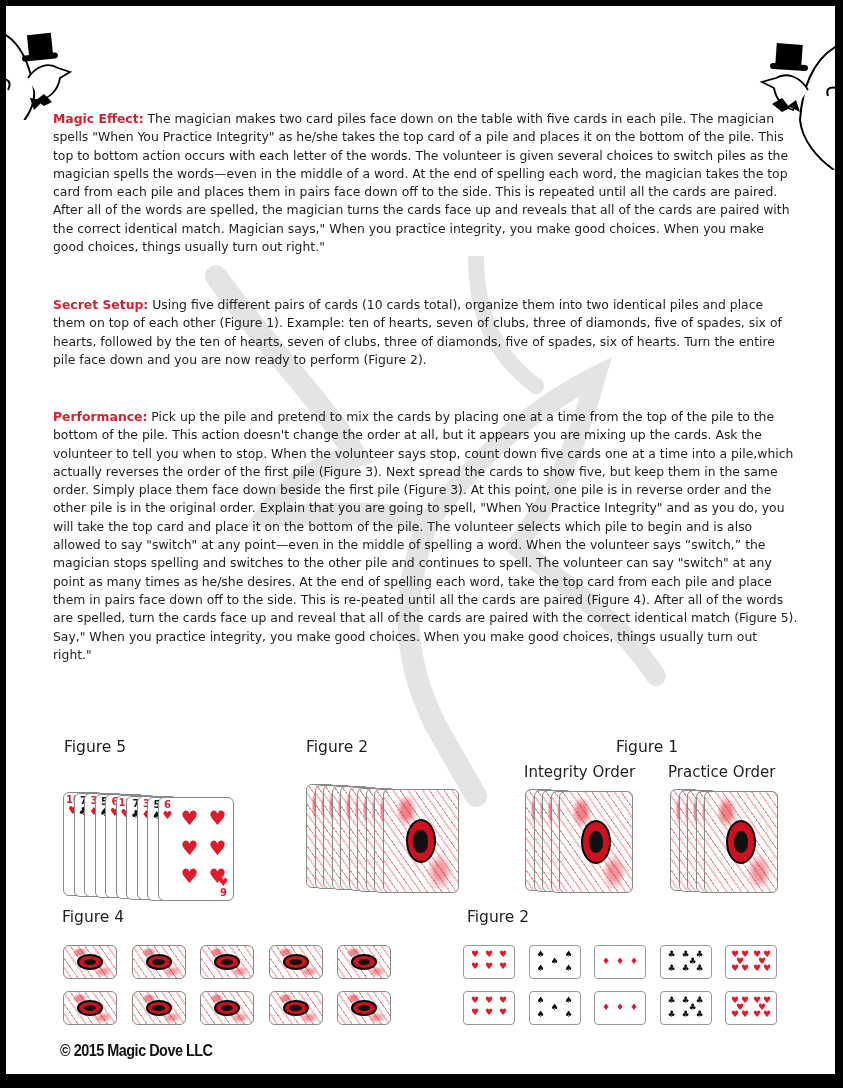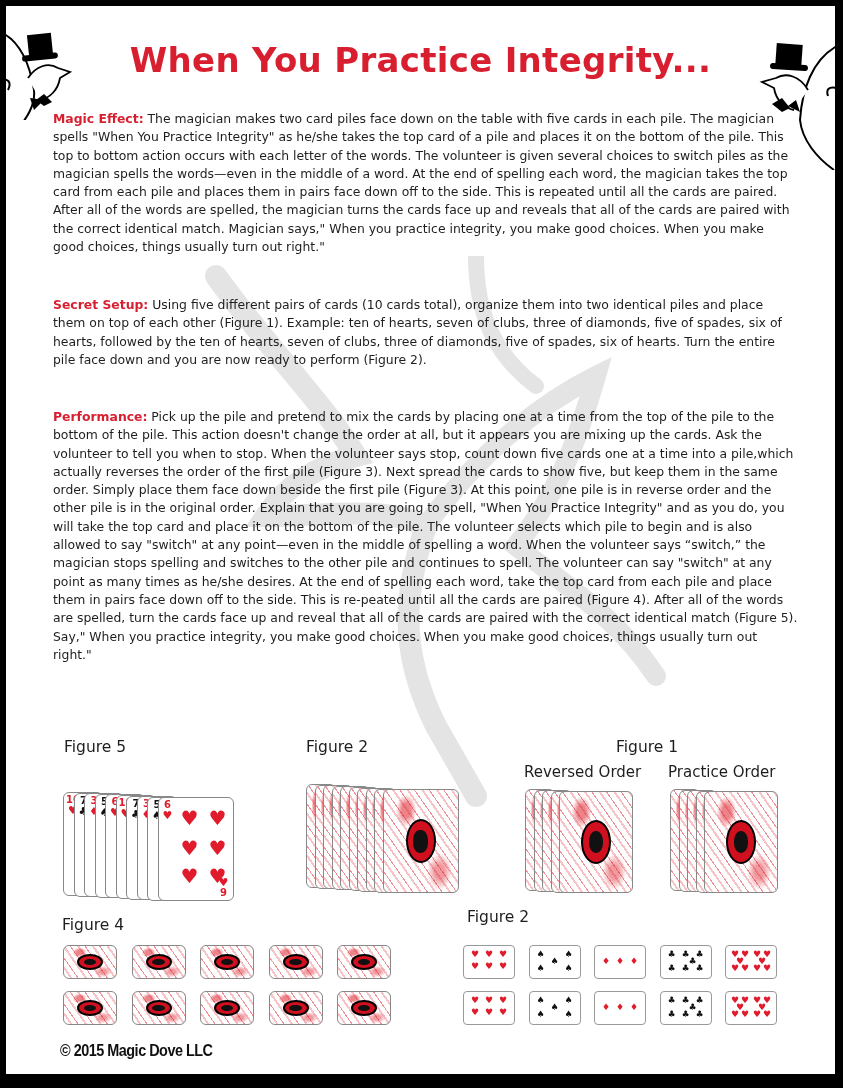--- a/index.html
+++ b/index.html
@@ -89,40 +89,39 @@
 
   <svg class="dove dove-right" viewBox="0 0 95 150">
     <path d="M95 26 C 70 40, 60 70, 58 100 C 60 120, 75 138, 92 150" fill="none" stroke="#000" stroke-width="2"></path>
     <path d="M66 70 C 58 56, 44 52, 34 58 L 20 62 L 32 68 C 34 80, 42 88, 52 90" fill="#fff" stroke="#000" stroke-width="1.8"></path>
     <rect x="34" y="24" width="26" height="22" fill="#000" transform="rotate(4 47 35)"></rect>
     <rect x="28" y="44" width="38" height="6" rx="3" fill="#000" transform="rotate(4 47 47)"></rect>
     <path d="M30 84 L 40 78 L 48 88 L 40 92 Z M 46 86 L 58 92 L 54 80 Z" fill="#000"></path>
     <path d="M95 68 C 86 66, 84 70, 86 76" fill="none" stroke="#000" stroke-width="2"></path>
   </svg>
 
-  <h1 class="title">When You Practice Integrity...</h1>
 
   <p class="body-text p1">
     <span class="lead">Magic Effect:</span><span> The magician makes two card piles face down on the table with five cards in each pile. The magician spells "When You Practice Integrity" as he/she takes the top card of a pile and places it on the bottom of the pile. This top to bottom action occurs with each letter of the words. The volunteer is given several choices to switch piles as the magician spells the words—even in the middle of a word. At the end of spelling each word, the magician takes the top card from each pile and places them in pairs face down off to the side. This is repeated until all the cards are paired.  After all of the words are spelled, the magician turns the cards face up and reveals that all of the cards are paired with the correct identical match. Magician says," When you practice integrity, you make good choices. When you make good choices, things usually turn out right."</span>
   </p>
 
   <p class="body-text p2">
     <span class="lead">Secret Setup:</span><span> Using five different pairs of cards (10 cards total), organize them into two identical piles and place them on top of each other (Figure 1). Example: ten of hearts, seven of clubs, three of diamonds, five of spades, six of hearts, followed by the ten of hearts, seven of clubs, three of diamonds, five of spades, six of hearts. Turn the entire pile face down and you are now ready to perform (Figure 2).</span>
   </p>
 
   <p class="body-text p3">
     <span class="lead">Performance:</span><span> Pick up the pile and pretend to mix the cards by placing one at a time from the top of the pile to the bottom of the pile. This action doesn't change the order at all, but it appears you are mixing up the cards. Ask the volunteer to tell you when to stop.  When the volunteer says stop, count down five cards one at a time into a pile,which actually reverses the order of the first pile (Figure 3). Next spread the cards to show five, but keep them in the same order. Simply place them face down beside the first pile (Figure 3). At this point, one pile is in reverse order and the other pile is in the original order. Explain that you are going to spell, "When You Practice Integrity" and as you do, you will take the top card and place it on the bottom of the pile. The volunteer selects which pile to begin and is also allowed to say "switch" at any point—even in the middle of spelling a word. When the volunteer says “switch,” the magician stops spelling and switches to the other pile and continues to spell. The volunteer can say "switch" at any point as many times as he/she desires. At the end of spelling each word,  take the top card from each pile and place them in pairs face down off to the side. This is re-peated until all the cards are paired (Figure 4).  After all of the words are spelled, turn the cards face up and reveal that all of the cards are paired with the correct identical match (Figure 5). Say," When you practice integrity, you make good choices. When you make good choices, things usually turn out right."</span>
   </p>
 
   <div class="fig-label" style="left:58px; top:732px;">Figure 5</div>
   <div class="fig-label" style="left:300px; top:732px;">Figure 2</div>
   <div class="fig-label" style="left:610px; top:732px;">Figure 1</div>
-  <div class="fig-sub" style="left:518px; top:757px;">Reversed Order</div>
+  <div class="fig-sub" style="left:518px; top:757px;">Integrity Order</div>
   <div class="fig-sub" style="left:662px; top:757px;">Practice Order</div>
-  <div class="fig-label" style="left:56px; top:902px;margin-top:8px;">Figure 4</div>
+  <div class="fig-label" style="left:56px; top:902px;">Figure 4</div>
   <div class="fig-label" style="left:461px; top:902px;">Figure 2</div>
 
   <div id="fig1">
       <div class="card" style="left: 57px; top: 786px; width: 40px; height: 104px;">
         <div class="rank red">10<span class="s">♥</span></div>
       </div>
       <div class="card" style="left: 67.5px; top: 786.6px; width: 40px; height: 104px;">
         <div class="rank blk">7<span class="s">♣</span></div>
       </div>
       <div class="card" style="left: 78px; top: 787.2px; width: 40px; height: 104px;">

